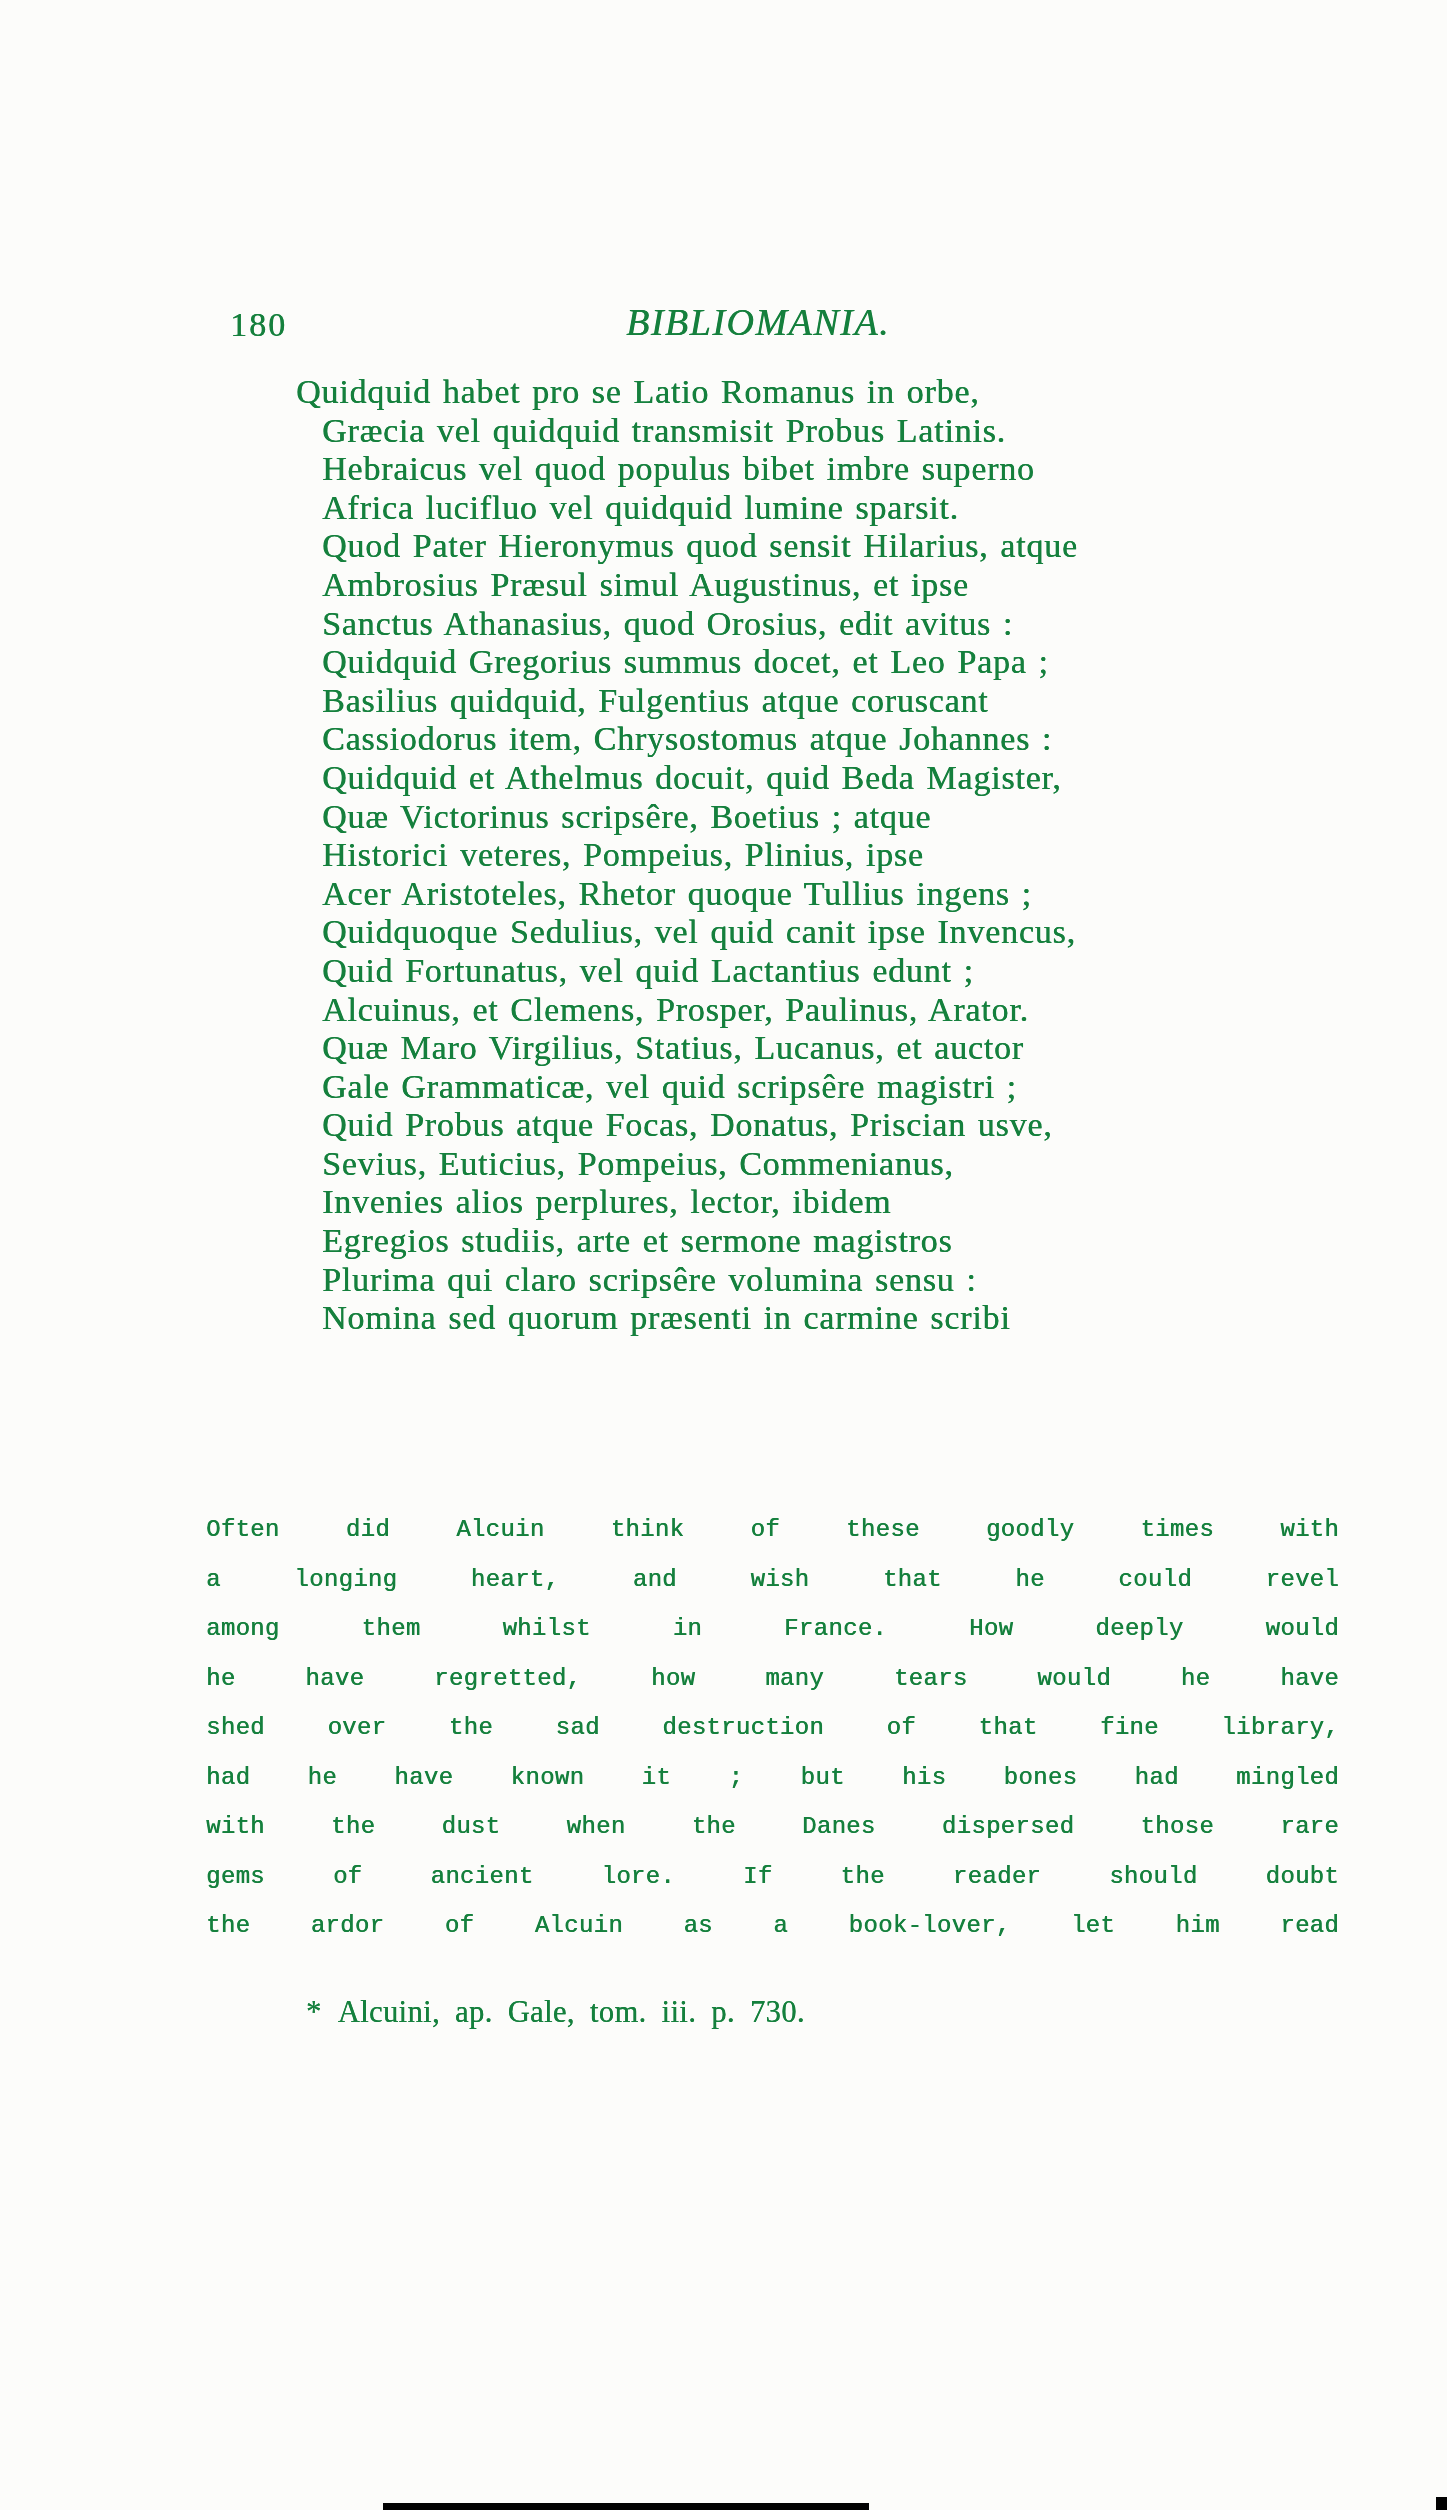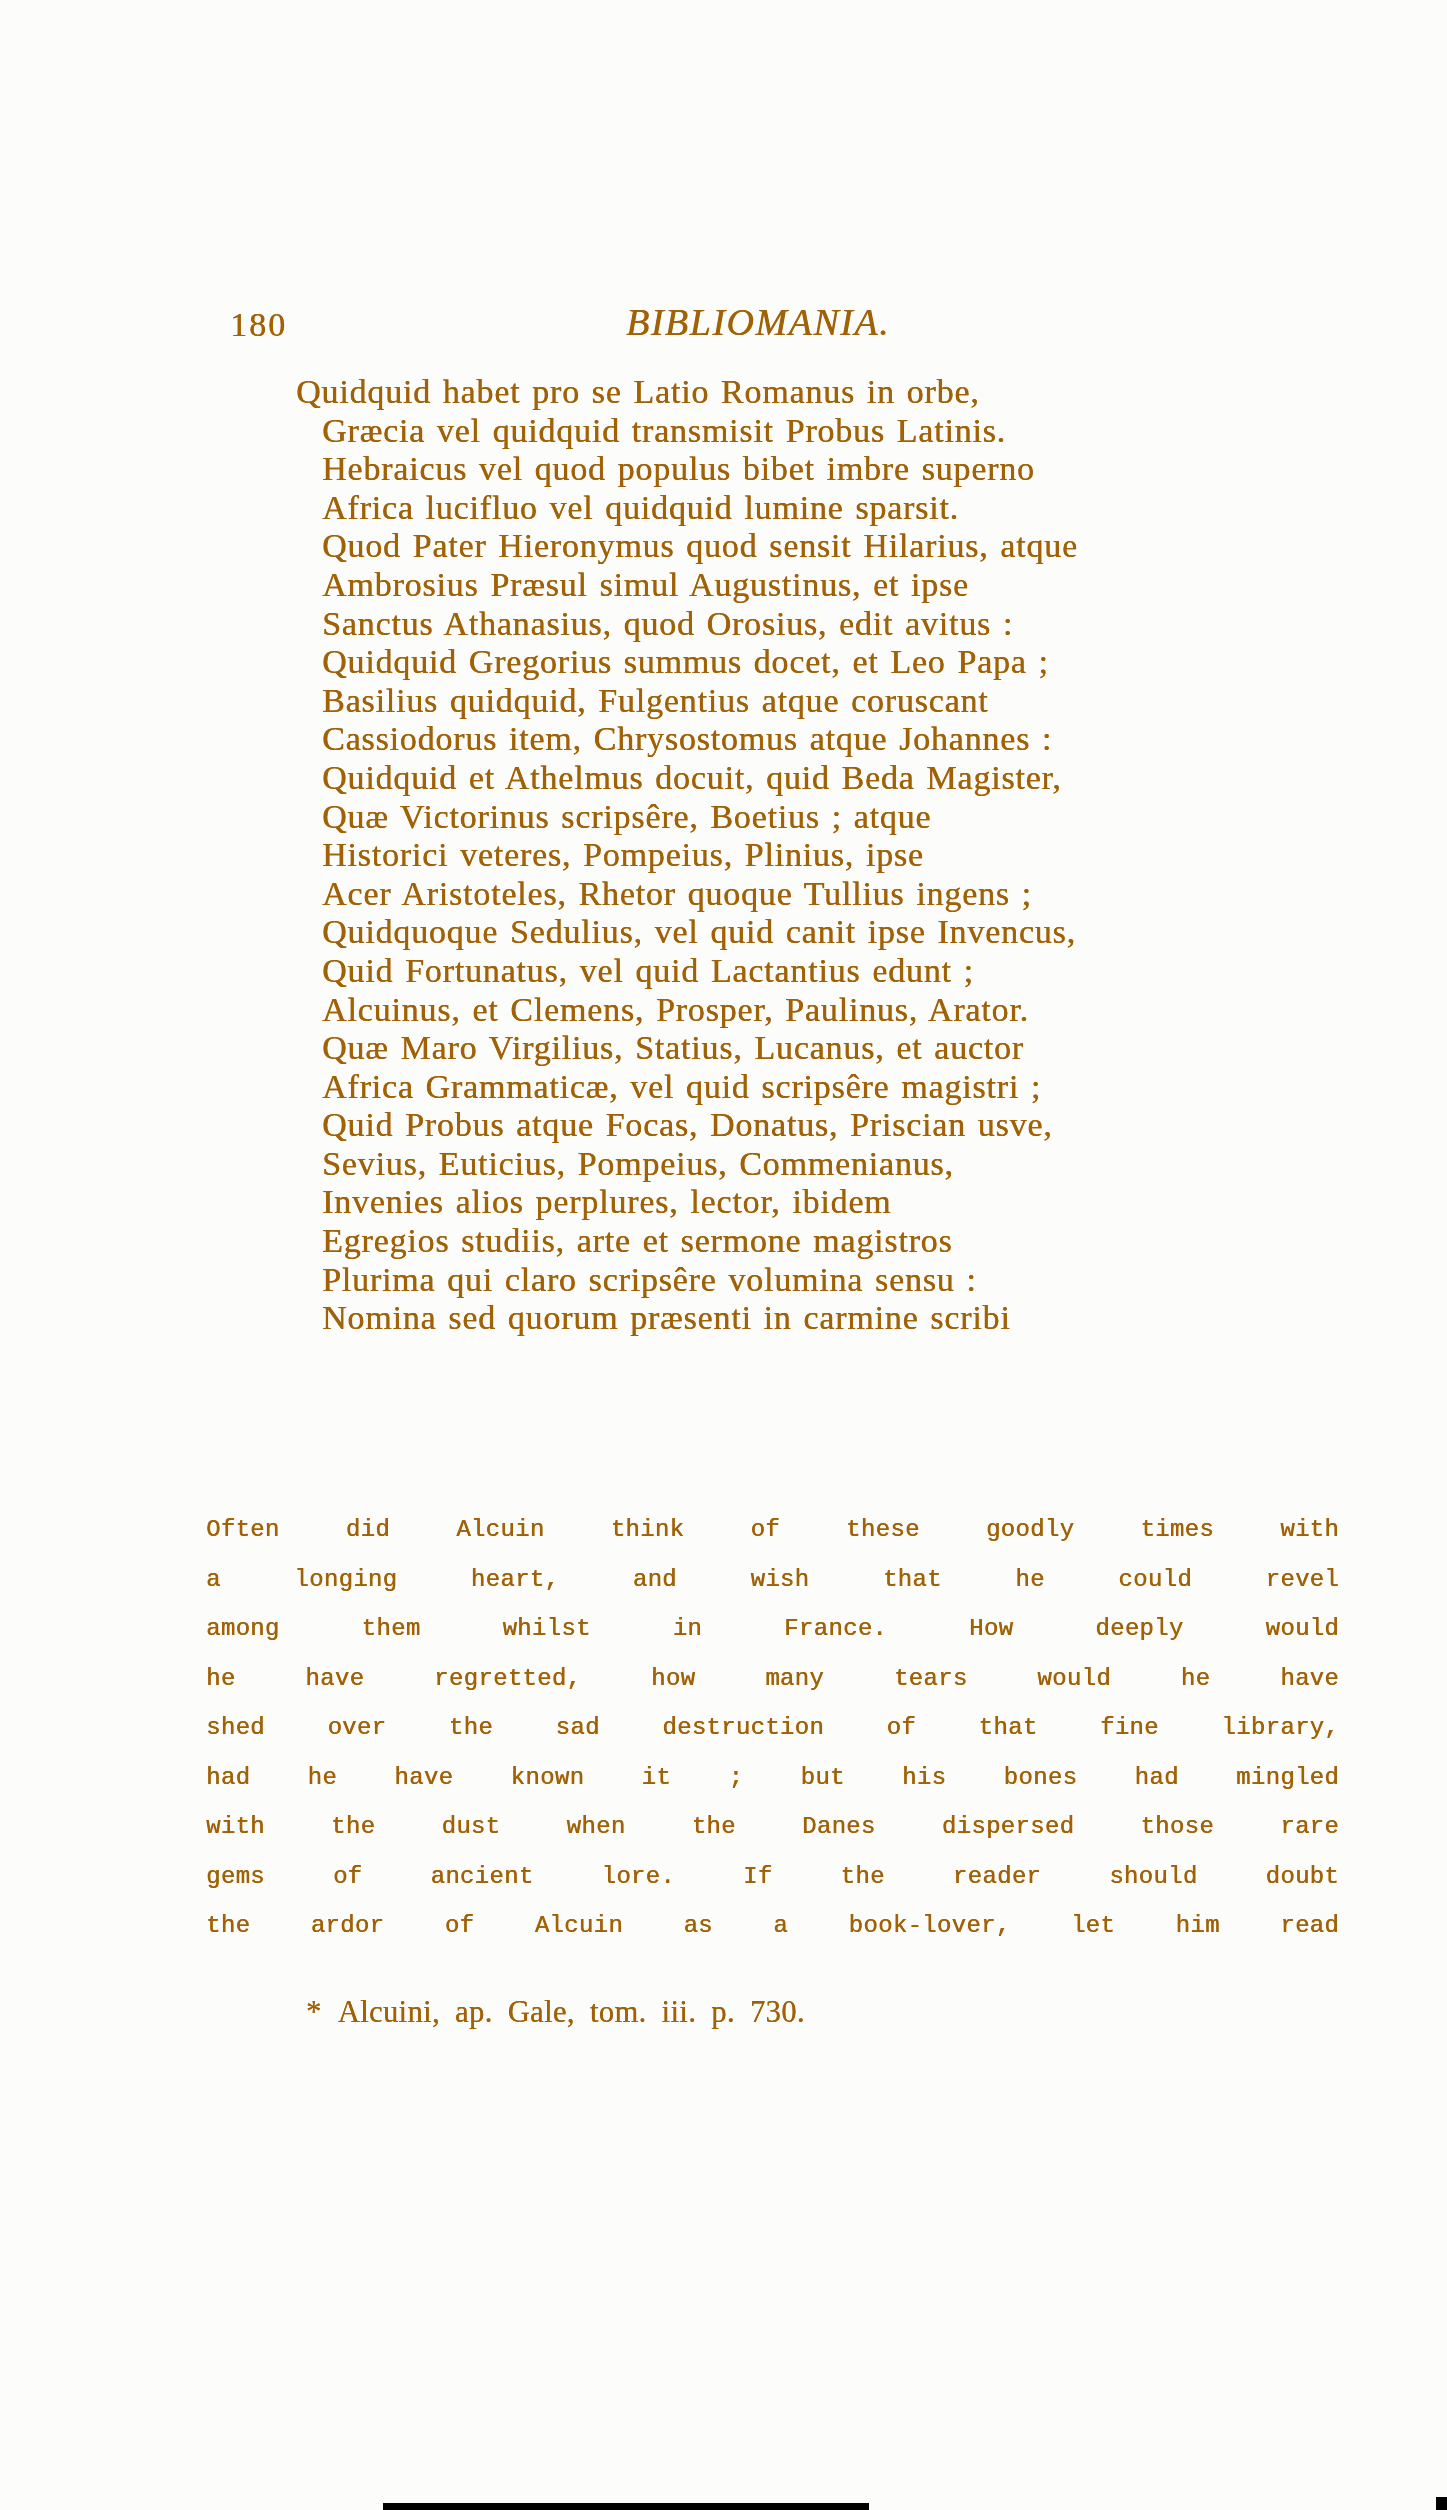--- a/index.html
+++ b/index.html
@@ -7,21 +7,21 @@
     padding: 0;
     background: #e8e8e4;
   }
   .page {
     position: relative;
     width: 1447px;
     height: 2510px;
     margin: 0 auto;
     background: #fcfcfa;
     overflow: hidden;
-    color: #a16207;
+    color: #15803d;
     font-family: "Liberation Serif", "DejaVu Serif", serif;
   }
   .running-head-number {
     position: absolute;
     left: 230px;
     top: 306px;
     font-size: 34px;
     letter-spacing: 2px;
     text-shadow: 0.4px 0.3px 0 currentColor;
   }
@@ -117,21 +117,21 @@
       <div class="poem-line">Basilius quidquid, Fulgentius atque coruscant</div>
       <div class="poem-line">Cassiodorus item, Chrysostomus atque Johannes :</div>
       <div class="poem-line">Quidquid et Athelmus docuit, quid Beda Magister,</div>
       <div class="poem-line">Quæ Victorinus scripsêre, Boetius ; atque</div>
       <div class="poem-line">Historici veteres, Pompeius, Plinius, ipse</div>
       <div class="poem-line">Acer Aristoteles, Rhetor quoque Tullius ingens ;</div>
       <div class="poem-line">Quidquoque Sedulius, vel quid canit ipse Invencus,</div>
       <div class="poem-line">Quid Fortunatus, vel quid Lactantius edunt ;</div>
       <div class="poem-line">Alcuinus, et Clemens, Prosper, Paulinus, Arator.</div>
       <div class="poem-line">Quæ Maro Virgilius, Statius, Lucanus, et auctor</div>
-      <div class="poem-line">Africa Grammaticæ, vel quid scripsêre magistri ;</div>
+      <div class="poem-line">Gale Grammaticæ, vel quid scripsêre magistri ;</div>
       <div class="poem-line">Quid Probus atque Focas, Donatus, Priscian usve,</div>
       <div class="poem-line">Sevius, Euticius, Pompeius, Commenianus,</div>
       <div class="poem-line">Invenies alios perplures, lector, ibidem</div>
       <div class="poem-line">Egregios studiis, arte et sermone magistros</div>
       <div class="poem-line">Plurima qui claro scripsêre volumina sensu :</div>
       <div class="poem-line">Nomina sed quorum præsenti in carmine scribi</div>
     </section>
 
   <section class="body-paragraph">
       <div class="para-line">Often did Alcuin think of these goodly times with</div>

